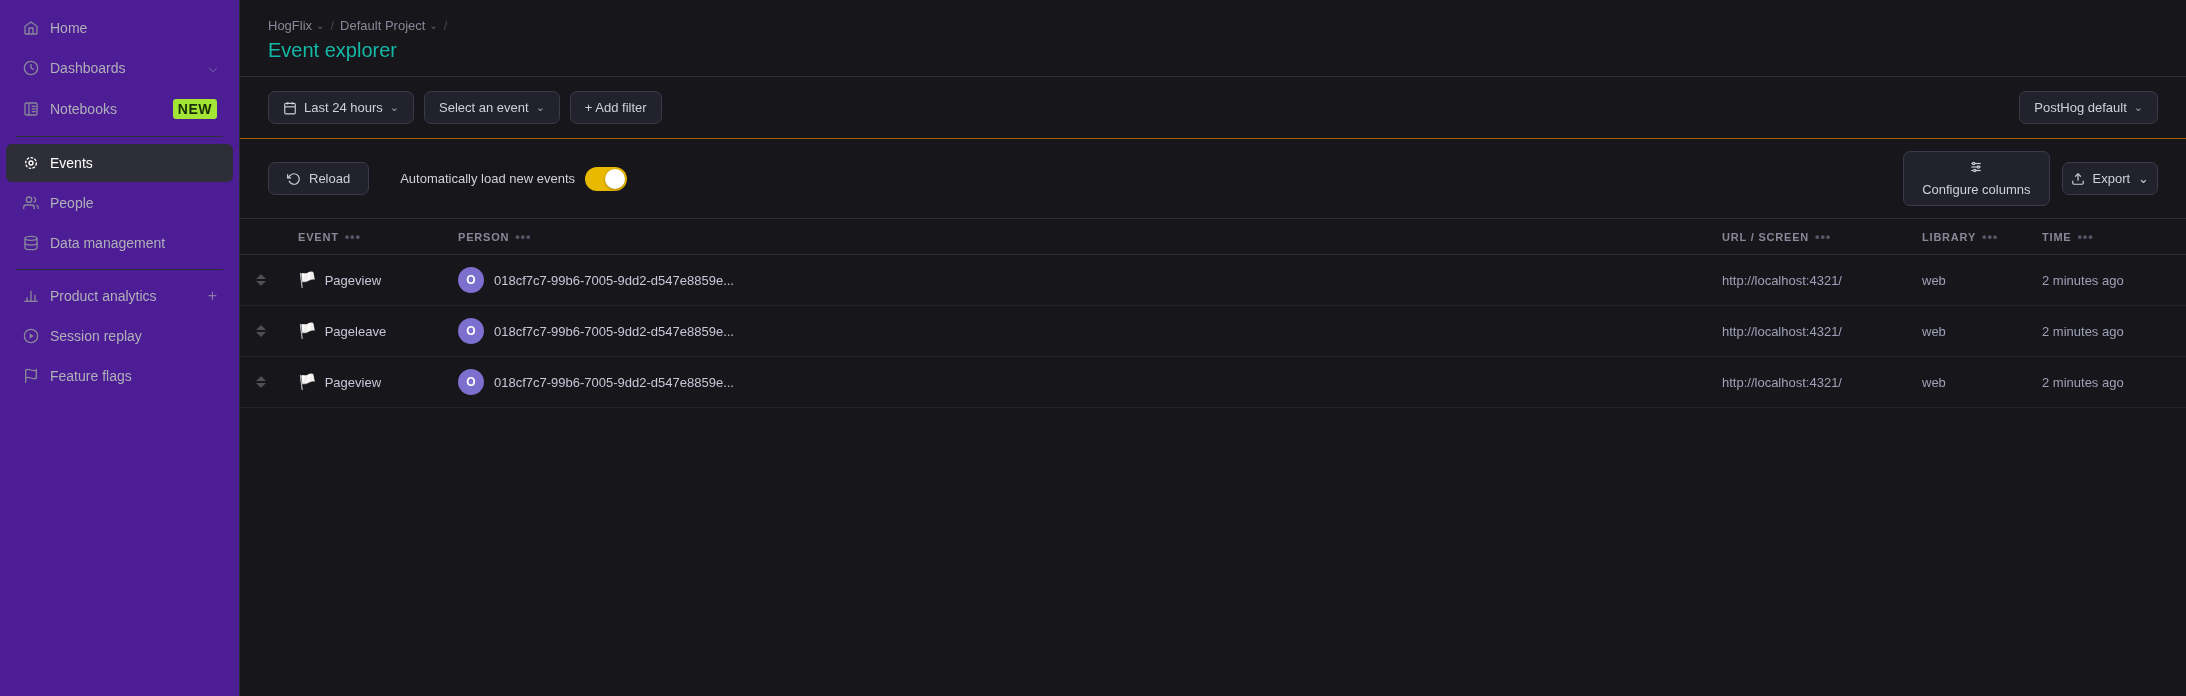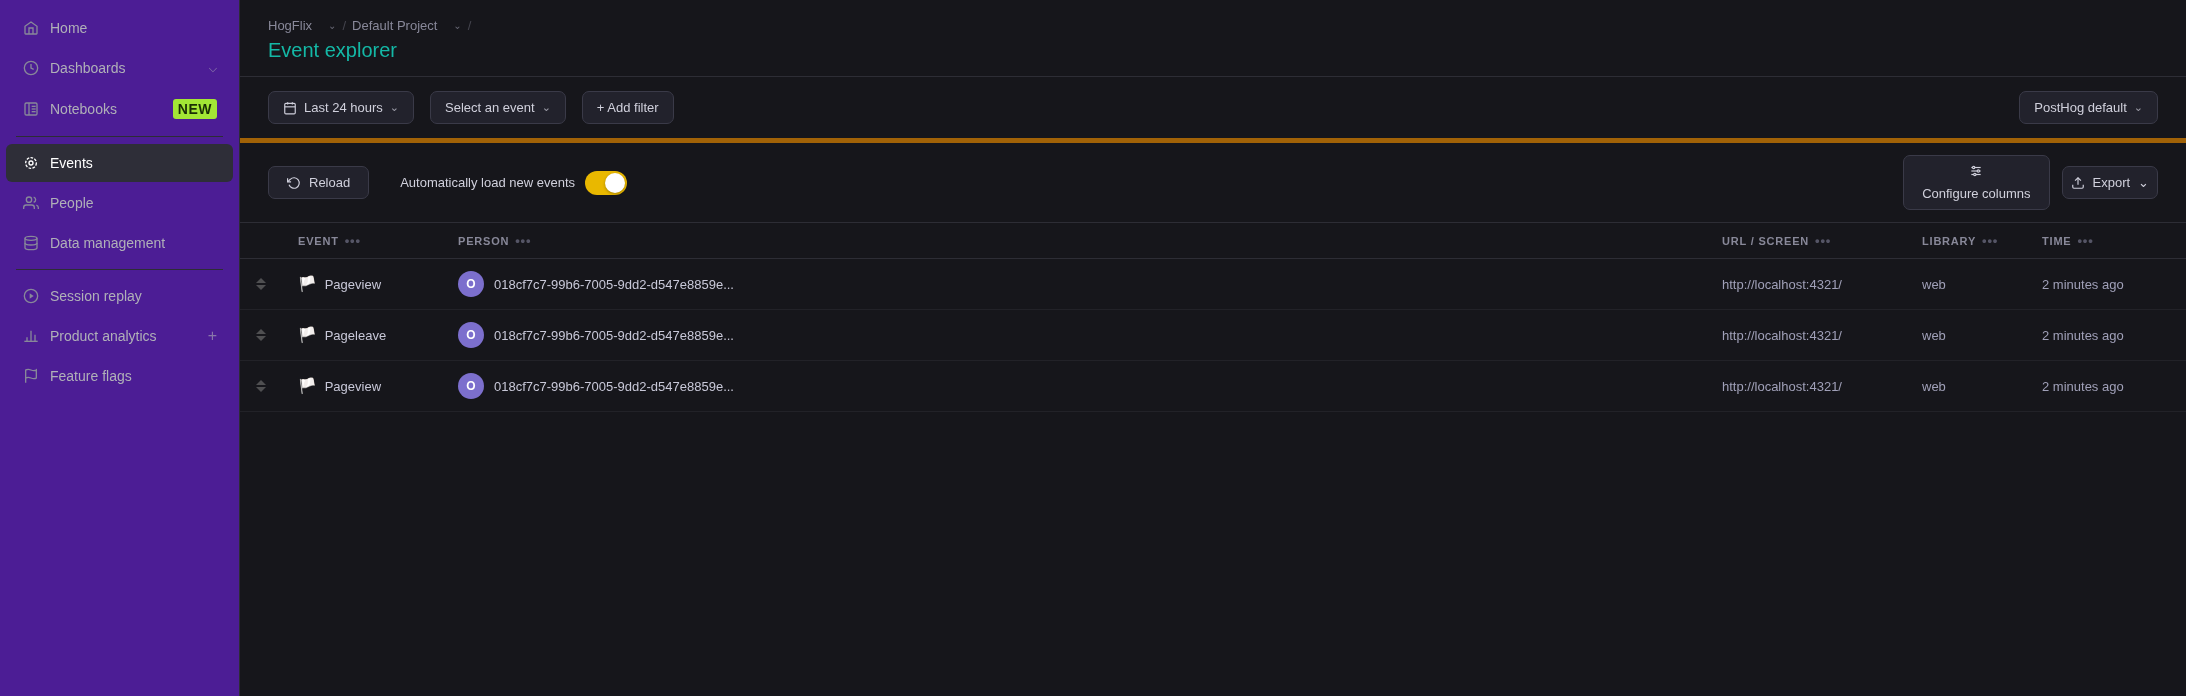--- a/index.html
+++ b/index.html
@@ -92,38 +92,38 @@
       display: flex;
       align-items: center;
       gap: 6px;
       font-size: 13px;
       color: #888899;
       margin-bottom: 6px;
     }
     .breadcrumb .crumb {
       display: flex;
       align-items: center;
-      gap: 16px;
+      gap: 4px;
       cursor: pointer;
     }
     .breadcrumb .crumb .chevron-small { font-size: 10px; opacity: 0.7; }
     .breadcrumb .separator { opacity: 0.4; }
     .page-title {
       font-size: 20px;
       font-weight: 400;
       color: #14b8a6;
     }
 
     
     .toolbar {
       display: flex;
       align-items: flex-end;
-      gap: 16px;
+      gap: 10px;
       padding: 14px 28px;
-      border-bottom: 5px solid #a16207;
+      border-bottom: 1px solid #a16207;
     }
     .btn {
       display: flex;
       align-items: center;
       gap: 7px;
       padding: 8px 14px;
       border-radius: 7px;
       border: 1px solid #3a3a48;
       background: #22222c;
       color: #d0d0dc;
@@ -406,38 +406,38 @@
       </svg>
     </span>
     <span class="label">Data management</span>
   </div>
 
   <div class="sidebar-divider"></div>
 
   <div class="sidebar-item">
     <span class="icon">
       <svg width="16" height="16" viewBox="0 0 24 24" fill="none" stroke="#888899" stroke-width="2">
-        <circle cx="12" cy="12" r="10"></circle>
-        <polygon points="10 8 16 12 10 16 10 8" fill="#888899" stroke="none"></polygon>
-      </svg>
-    </span>
-    <span class="label">Session replay</span>
-  </div>
-
-  <div class="sidebar-item">
-    <span class="icon">
-      <svg width="16" height="16" viewBox="0 0 24 24" fill="none" stroke="#888899" stroke-width="2">
         <line x1="18" y1="20" x2="18" y2="10"></line>
         <line x1="12" y1="20" x2="12" y2="4"></line>
         <line x1="6" y1="20" x2="6" y2="14"></line>
         <line x1="2" y1="20" x2="22" y2="20"></line>
       </svg>
     </span>
     <span class="label">Product analytics</span>
     <span class="plus-icon">+</span>
+  </div>
+
+  <div class="sidebar-item">
+    <span class="icon">
+      <svg width="16" height="16" viewBox="0 0 24 24" fill="none" stroke="#888899" stroke-width="2">
+        <circle cx="12" cy="12" r="10"></circle>
+        <polygon points="10 8 16 12 10 16 10 8" fill="#888899" stroke="none"></polygon>
+      </svg>
+    </span>
+    <span class="label">Session replay</span>
   </div>
 
   <div class="sidebar-item">
     <span class="icon">
       <svg width="16" height="16" viewBox="0 0 24 24" fill="none" stroke="#888899" stroke-width="2">
         <path d="M4 15s1-1 4-1 5 2 8 2 4-1 4-1V3s-1 1-4 1-5-2-8-2-4 1-4 1z"></path>
         <line x1="4" y1="22" x2="4" y2="15"></line>
       </svg>
     </span>
     <span class="label">Feature flags</span>

